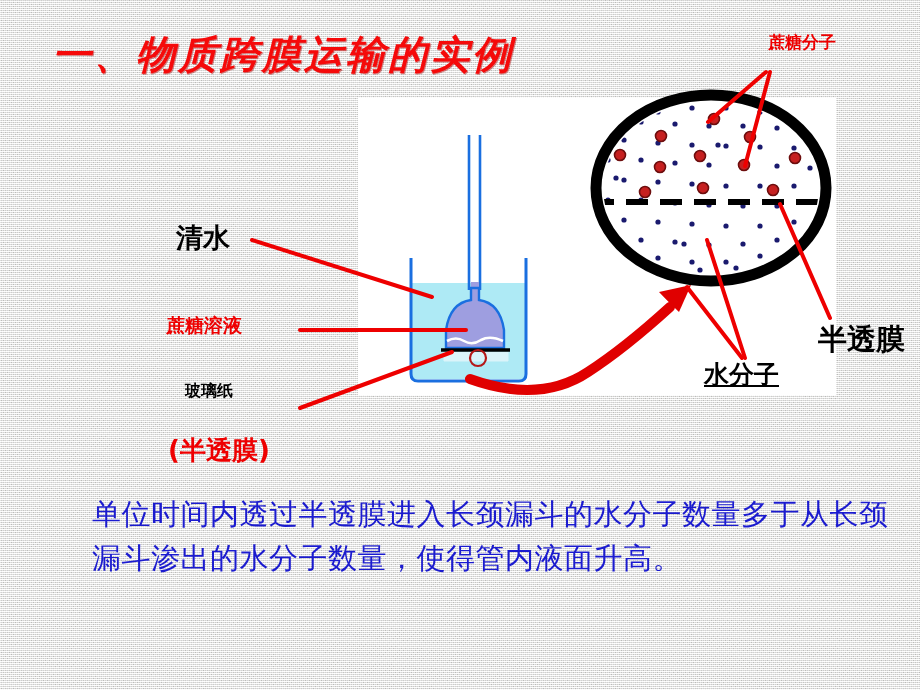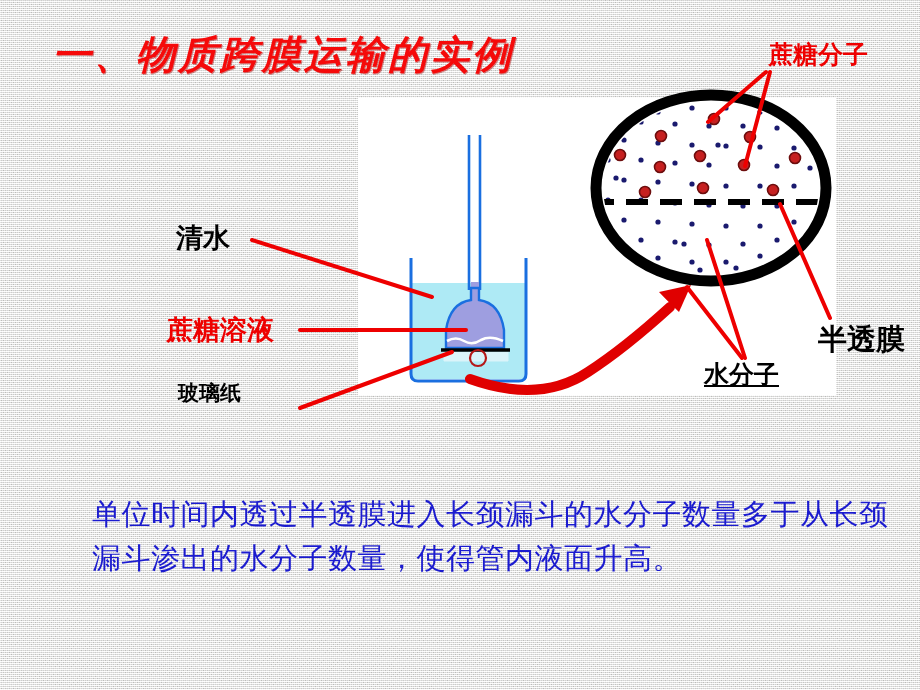--- a/index.html
+++ b/index.html
@@ -64,24 +64,24 @@
   .label {
     position: absolute;
     white-space: nowrap;
     font-family: "DejaVu Sans", "Liberation Sans", sans-serif;
     font-weight: bold;
     line-height: 1;
   }
   .label-black { color: #000000; text-align: right; }
   .label-red   { color: #ee0000; }
   #lbl-qingshui     { left: 176px; top: 224px; font-size: 27px; }
-  #lbl-zhetang-ye   { left: 166px; top: 316px; font-size: 27px; }
-  #lbl-bolizhi      { left: 178px; top: 383px; font-size: 21px; }
+  #lbl-zhetang-ye   { left: 166px; top: 316px; font-size: 19px; }
+  #lbl-bolizhi      { left: 185px; top: 383px; font-size: 16px; }
   #lbl-bantoumo-p   { left: 168px; top: 437px; font-size: 26px; }
-  #lbl-zhetang-fz   { left: 768px; top: 42px;  font-size: 25px; }
+  #lbl-zhetang-fz   { left: 768px; top: 34px;  font-size: 17px; }
   #lbl-bantoumo-r   { left: 818px; top: 325px; font-size: 29px; }
   #lbl-shuifenzi    { left: 704px; top: 362px; font-size: 25px; text-decoration: underline; }
   #paragraph {
     position: absolute;
     left: 92px;
     top: 492px;
     width: 800px;
     font-family: "DejaVu Sans", "Liberation Sans", sans-serif;
     font-size: 29px;
     font-weight: normal;
@@ -238,20 +238,21 @@
       <line x1="830" y1="318" x2="780" y2="204"></line>
     </g>
   </svg>
 
   <div class="label label-black" id="lbl-qingshui">清水</div>
 
   <div class="label label-red" id="lbl-zhetang-ye">蔗糖溶液</div>
 
   <div class="label label-black" id="lbl-bolizhi">玻璃纸</div>
 
+  <div class="label label-red" id="lbl-bantoumo-p">(半透膜)</div>
 
   <div class="label label-red" id="lbl-zhetang-fz">蔗糖分子</div>
 
   <div class="label label-black" id="lbl-shuifenzi">水分子</div>
 
   <div class="label label-black" id="lbl-bantoumo-r">半透膜</div>
 
   <div id="paragraph">单位时间内透过半透膜进入长颈漏斗的水分子数量多于从长颈漏斗渗出的水分子数量，使得管内液面升高。</div>
 
 </div>

